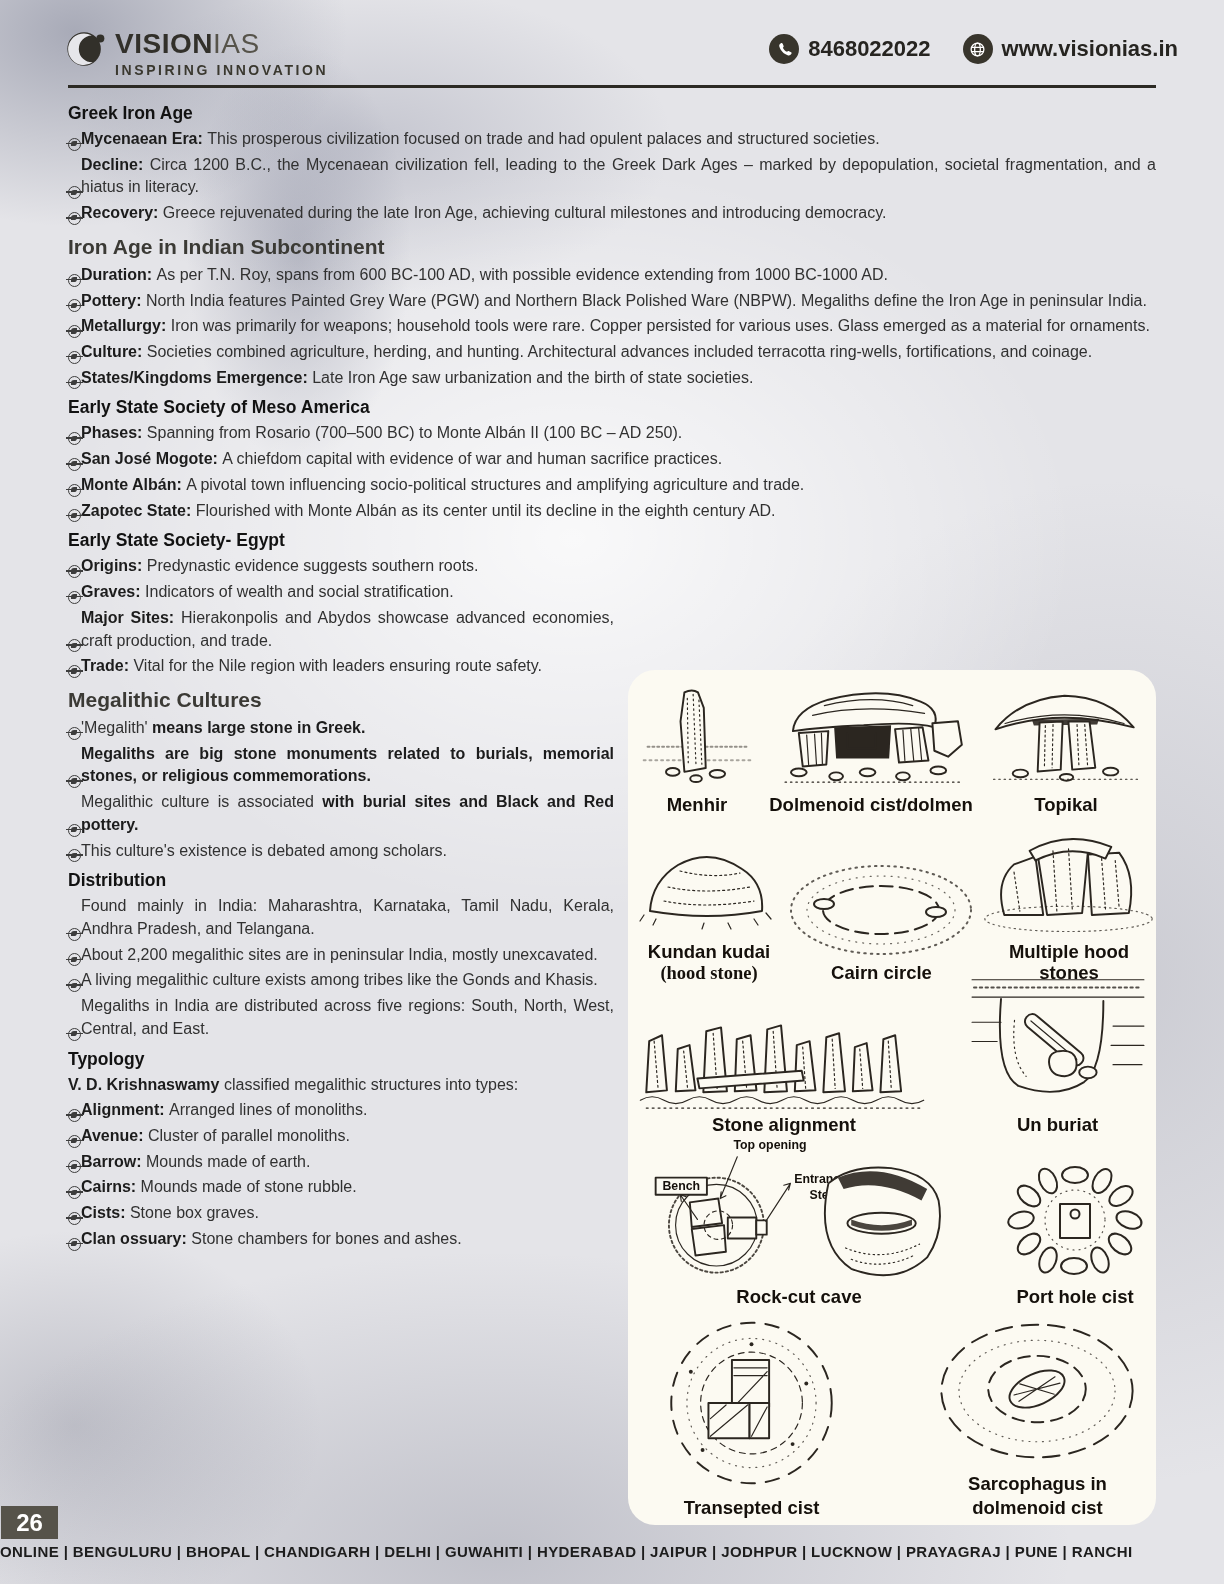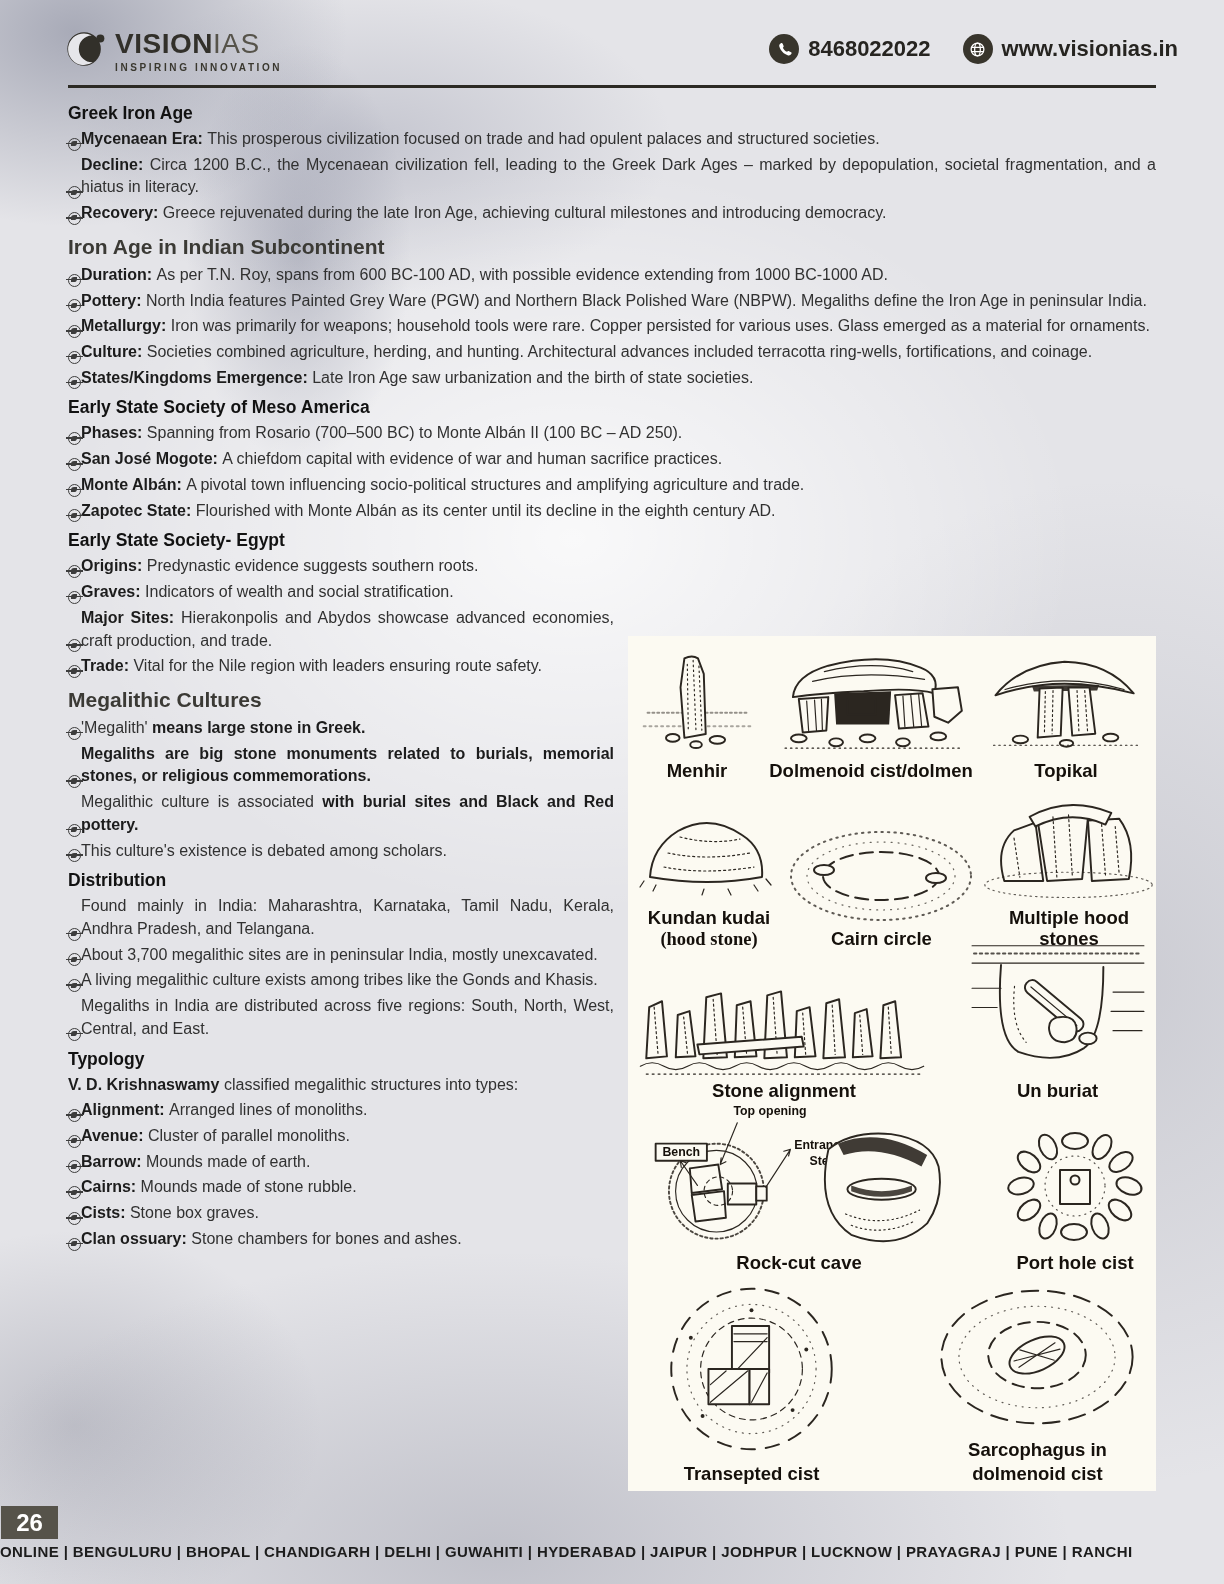--- a/index.html
+++ b/index.html
@@ -11,40 +11,40 @@
     radial-gradient(700px 520px at 46% 34%, rgba(255,255,255,.78), transparent 72%),
     radial-gradient(620px 720px at 90% 62%, rgba(130,132,148,.25), transparent 70%),
     radial-gradient(820px 430px at 40% 98%, rgba(118,120,138,.32), transparent 70%),
     radial-gradient(380px 300px at 6% 90%, rgba(108,110,128,.30), transparent 65%);}
   
   .logo{position:absolute;left:64px;top:26px;display:flex;align-items:flex-start;gap:7px;}
   .logo-text{padding-top:4px;}
   .logo-line{font-size:28px;line-height:1;letter-spacing:.5px;}
   .logo-vision{font-weight:bold;color:#32302a;}
   .logo-ias{font-weight:normal;color:#56534a;}
-  .logo-tag{font-size:10px;font-weight:bold;letter-spacing:2.6px;color:#3a382f;margin-top:4px;}
+  .logo-tag{font-size:14px;font-weight:bold;letter-spacing:2.6px;color:#3a382f;margin-top:4px;}
   .contact{position:absolute;right:66px;top:34px;display:flex;gap:32px;align-items:center;}
   .contact-item{display:flex;align-items:center;gap:9px;font-size:22px;font-weight:bold;color:#262420;}
   .cicon{width:30px;height:30px;border-radius:50%;background:#38352c;display:flex;align-items:center;justify-content:center;flex:0 0 30px;}
   .hdr-rule{position:absolute;left:68px;top:85px;width:1088px;height:3px;background:#2c2a24;}
   
   .content{position:absolute;left:68px;top:95px;width:1088px;}
   .narrow{width:546px;}
   .sec-heading{font-weight:bold;}
   .sec-heading.h2{font-size:21px;color:#3b3a35;margin:10px 0 5px;}
   .sec-heading.h3{font-size:17.5px;color:#121212;margin:8px 0 4px;}
   .bullet-row{display:flex;gap:0;margin:3px 0;align-items:flex-end;}
   .para-row{margin:2px 0;}
   .bullet-ico{flex:0 0 13px;width:13px;height:13px;margin-top:4px;position:relative;border:1.5px solid #3d3d3d;border-radius:50%;box-sizing:border-box;background:transparent;}
   .bullet-ico::before{content:"";position:absolute;left:-3px;right:-3px;top:4.2px;height:1.5px;background:#3d3d3d;}
   .bullet-ico::after{content:"";position:absolute;left:2.4px;top:2.4px;width:5.2px;height:5.2px;background:#3d3d3d;border-radius:60% 0 60% 0;}
   .bullet-text{flex:1;font-size:16px;line-height:1.42;color:#313131;text-align:justify;}
   .b{font-weight:bold;color:#1c1c1c;}
   
-  .figure-panel{position:absolute;left:628px;top:636px;width:528px;height:855px;background:#fcfaf2;box-sizing:border-box;padding:4px 4px 6px;display:flex;flex-direction:column;justify-content:space-between;}
+  .figure-panel{position:absolute;left:628px;top:670px;width:528px;height:855px;background:#fcfaf2;box-sizing:border-box;padding:4px 4px 6px;display:flex;flex-direction:column;justify-content:space-between;border-radius:27px;}
   .fig-row{display:flex;align-items:flex-end;justify-content:space-between;padding:0 2px;}
   .r1{height:142px}.r2{height:168px}.r3{height:152px}.r4{height:172px}.r5{height:212px}
   .fig{display:flex;flex-direction:column;align-items:center;justify-content:flex-end;}
   .fig-label{font-size:18.5px;font-weight:bold;color:#15100b;text-align:center;line-height:1.12;margin-top:3px;}
   .sk{stroke:#2b2620;fill:none;stroke-width:2;stroke-linecap:round;stroke-linejoin:round;}
   .sk1{stroke-width:1.2;}
   .fw{fill:#fcfaf2;}
   .fd{fill:#2b2620;}
   .anno{font-size:13px;font-weight:bold;fill:#15100b;font-family:"Liberation Sans",sans-serif;}
   
@@ -181,21 +181,21 @@
           <span class="bullet-ico"></span>
           <div class="bullet-text"><span>This culture's existence is debated among scholars.</span></div>
         </div>
         <div class="sec-heading h3">Distribution</div>
         <div class="bullet-row">
           <span class="bullet-ico"></span>
           <div class="bullet-text"><span>Found mainly in India: Maharashtra, Karnataka, Tamil Nadu, Kerala, Andhra Pradesh, and Telangana.</span></div>
         </div>
         <div class="bullet-row">
           <span class="bullet-ico"></span>
-          <div class="bullet-text"><span>About 3,700 megalithic sites are in peninsular India, mostly unexcavated.</span></div>
+          <div class="bullet-text"><span>About 2,200 megalithic sites are in peninsular India, mostly unexcavated.</span></div>
         </div>
         <div class="bullet-row">
           <span class="bullet-ico"></span>
           <div class="bullet-text"><span>A living megalithic culture exists among tribes like the Gonds and Khasis.</span></div>
         </div>
         <div class="bullet-row">
           <span class="bullet-ico"></span>
           <div class="bullet-text"><span>Megaliths in India are distributed across five regions: South, North, West, Central, and East.</span></div>
         </div>
         <div class="sec-heading h3">Typology</div>

